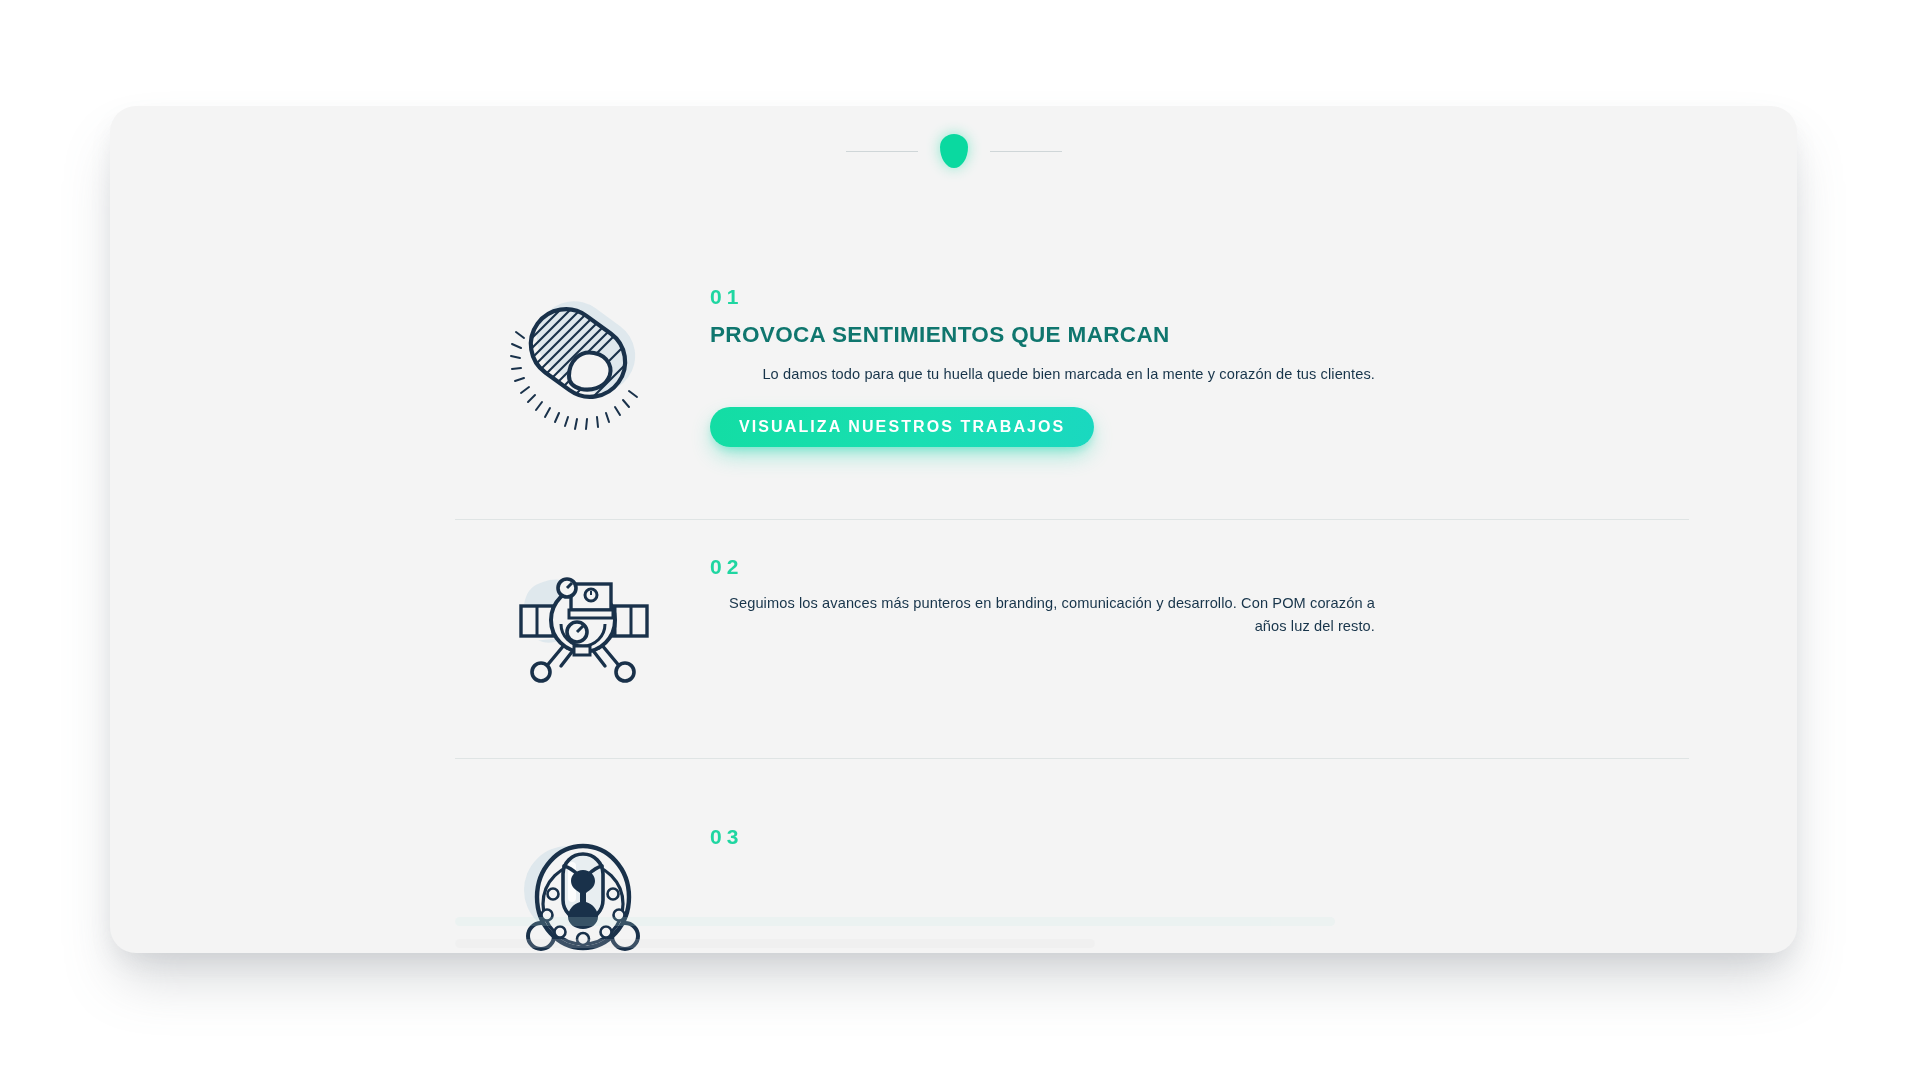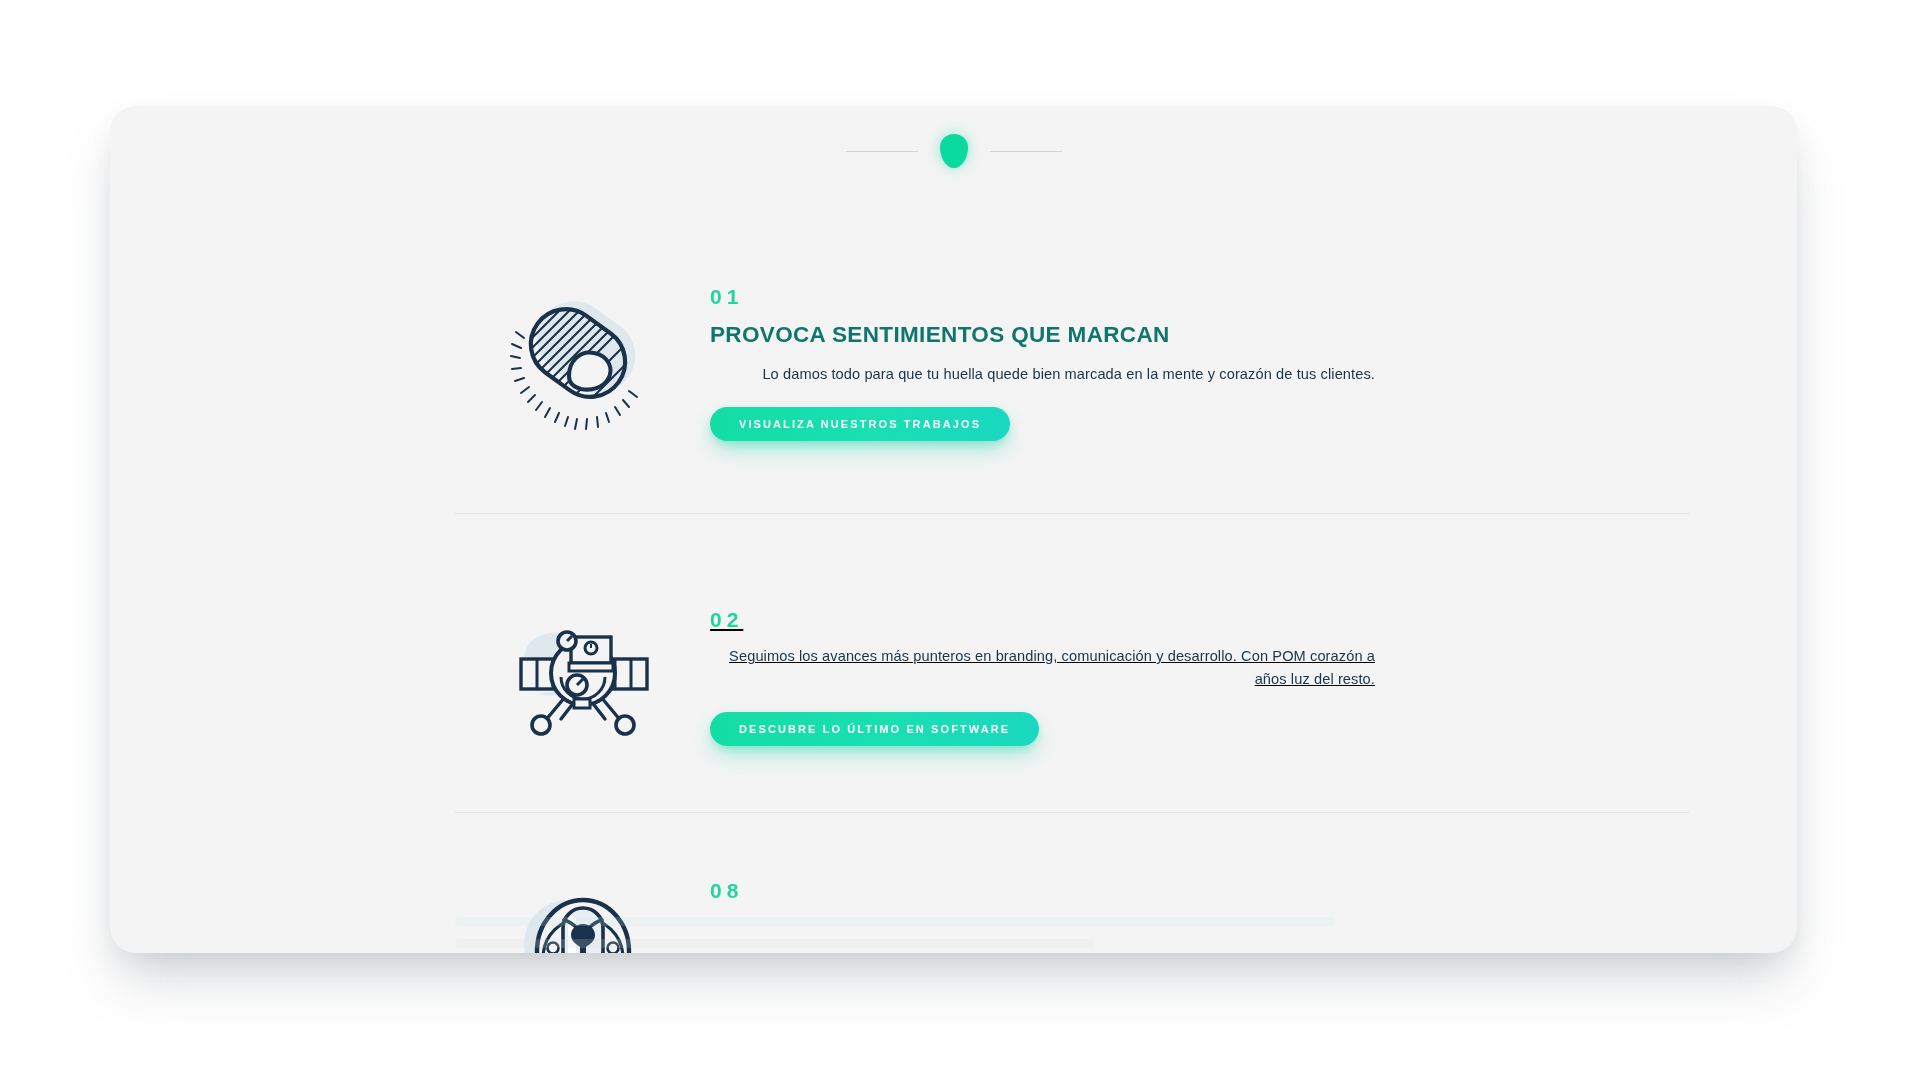--- a/index.html
+++ b/index.html
@@ -74,21 +74,21 @@
   }
 
   .feature-row {
     position: relative;
     display: flex;
     align-items: flex-start;
     padding-left: 345px;
   }
 
   .row-1 { margin-top: 180px; }
-  .row-2 { margin-top: 95px; text-decoration: underline; }
+  .row-2 { margin-top: 36px; }
   .row-3 { margin-top: 67px; }
 
   
   .row-sep {
     position: relative;
     width: 1234px;
     margin-left: 345px;
     height: 1px;
     background: #dfe4e4;
   }
@@ -147,21 +147,21 @@
   .cta {
     display: inline-block;
     border: none;
     outline: none;
     cursor: pointer;
     background: linear-gradient(100deg, #13dda4 0%, #19dfb2 55%, #1ad8c0 100%);
     color: #ffffff;
     border-radius: 999px;
     padding: 11px 29px 11px 29px;
     font-family: "Liberation Sans", sans-serif;
-    font-size: 11px;
+    font-size: 16px;
     font-weight: 600;
     letter-spacing: 2.1px;
     text-transform: uppercase;
     white-space: nowrap;
     box-shadow: 0 10px 22px -4px rgba(18, 216, 171, 0.45),
                 0 4px 9px -2px rgba(18, 216, 171, 0.30);
   }
 
   
   .ghost-row {
@@ -319,21 +319,20 @@
             <circle cx="74" cy="70" r="10" fill="#f4f4f4" stroke="#19314a" stroke-width="3.6"></circle>
             <line x1="74" y1="70" x2="80" y2="64" stroke="#19314a" stroke-width="3"></line>
 
             <rect x="71" y="84" width="16" height="9" fill="#f4f4f4" stroke="#19314a" stroke-width="3"></rect>
           </svg>
         </div>
 
         <div class="text-cell">
           <div class="feat-number">02</div>
           <p class="feat-desc">Seguimos los avances más punteros en branding, comunicación y desarrollo. Con POM corazón a años luz del resto.</p>
-          <button class="cta">DESCUBRE LO ÚLTIMO EN SOFTWARE</button>
         </div>
       </div>
 
       <div class="row-sep sep-2"></div>
 
       <div class="feature-row row-3">
         <div class="icon-cell">
 
           <svg width="150" height="135" viewBox="0 0 150 135">
 
@@ -364,21 +363,21 @@
             </g>
 
             <g stroke="#19314a" stroke-width="3.6" stroke-linecap="round" fill="none">
               <path d="M69 42 C64 37 60 35 56 34"></path>
               <path d="M81 42 C86 37 90 35 94 34"></path>
             </g>
           </svg>
         </div>
 
         <div class="text-cell">
-          <div class="feat-number">08</div>
+          <div class="feat-number">03</div>
 
         </div>
       </div>
 
     </div>
 
     <div class="ghost-row">
       <div class="ghost-bar b1"></div>
       <div class="ghost-bar b2"></div>
     </div>

